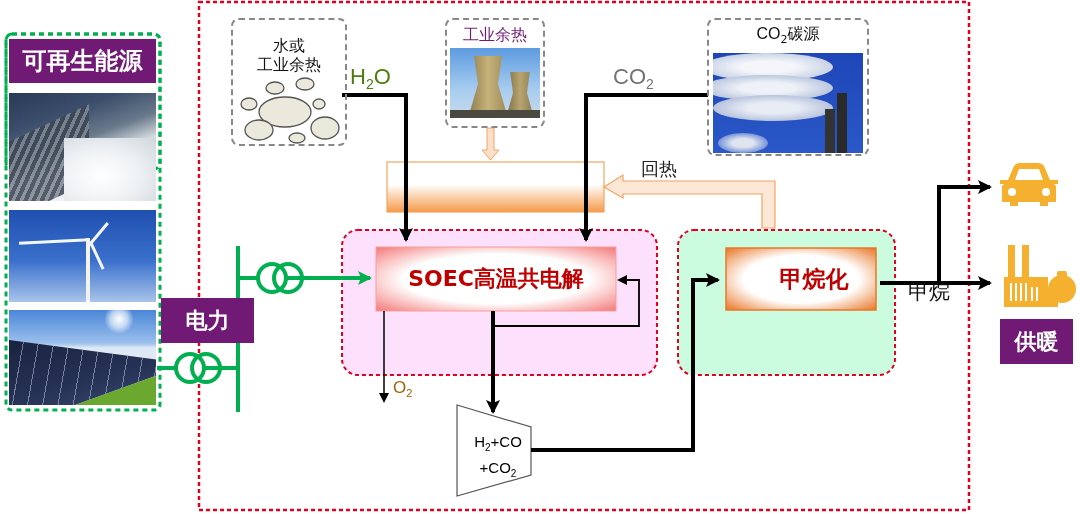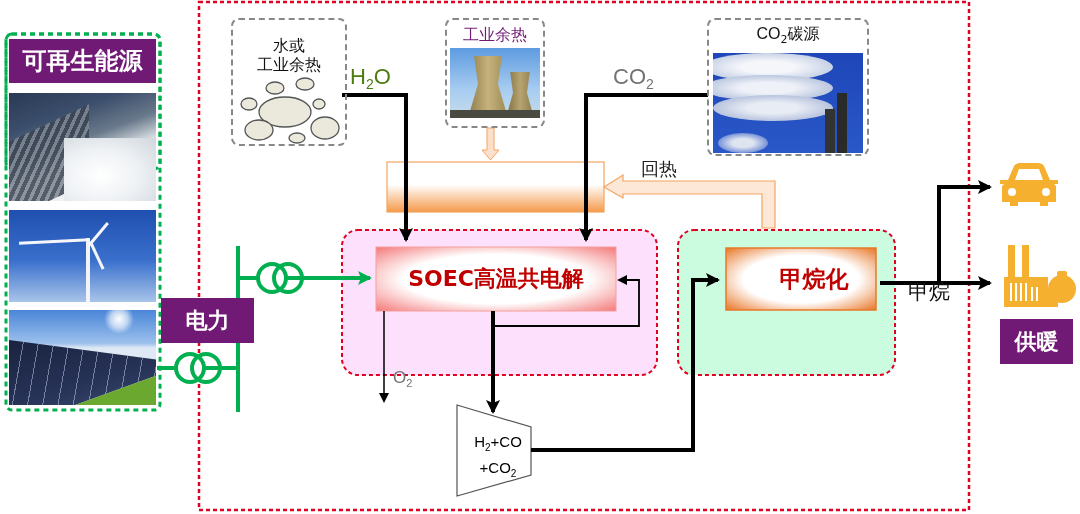--- a/index.html
+++ b/index.html
@@ -158,21 +158,21 @@
   </div>
 </div>
 <div class="abs" style="left:613px;top:64px;font-size:22px;color:#737373;font-family:'Liberation Sans',sans-serif;">
   <span>CO</span><sub style="font-size:14px;">2</sub>
 </div>
 
 <div class="abs cjk" style="left:641px;top:157px;font-size:18px;color:#222;font-family:Liberation Mono, monospace;">回热</div>
 
 <div class="abs cjk" style="left:376px;top:247px;width:240px;height:84px;line-height:64px;text-align:center;font-size:22px;font-weight:bold;color:#c00000;">SOEC高温共电解</div>
 
-<div class="abs" style="left:393px;top:368px;font-size:17px;color:#737373;font-family:'Liberation Sans',sans-serif;">
+<div class="abs" style="left:393px;top:378px;font-size:17px;color:#a16207;font-family:'Liberation Sans',sans-serif;">
   <span>O</span><sub style="font-size:11px;">2</sub>
 </div>
 
 <div class="abs" style="left:457px;top:432px;width:82px;text-align:center;font-size:15px;line-height:20px;color:#000;font-family:'Liberation Sans',sans-serif;">
   <div><span>H</span><sub style="font-size:10px;">2</sub><span>+CO</span></div>
   <div><span>+CO</span><sub style="font-size:10px;">2</sub></div>
 </div>
 
 <div class="abs cjk" style="left:726px;top:248px;width:150px;height:62px;line-height:62px;text-align:center;font-size:23px;font-weight:bold;color:#c00000;margin-left:13px;">甲烷化</div>
 

